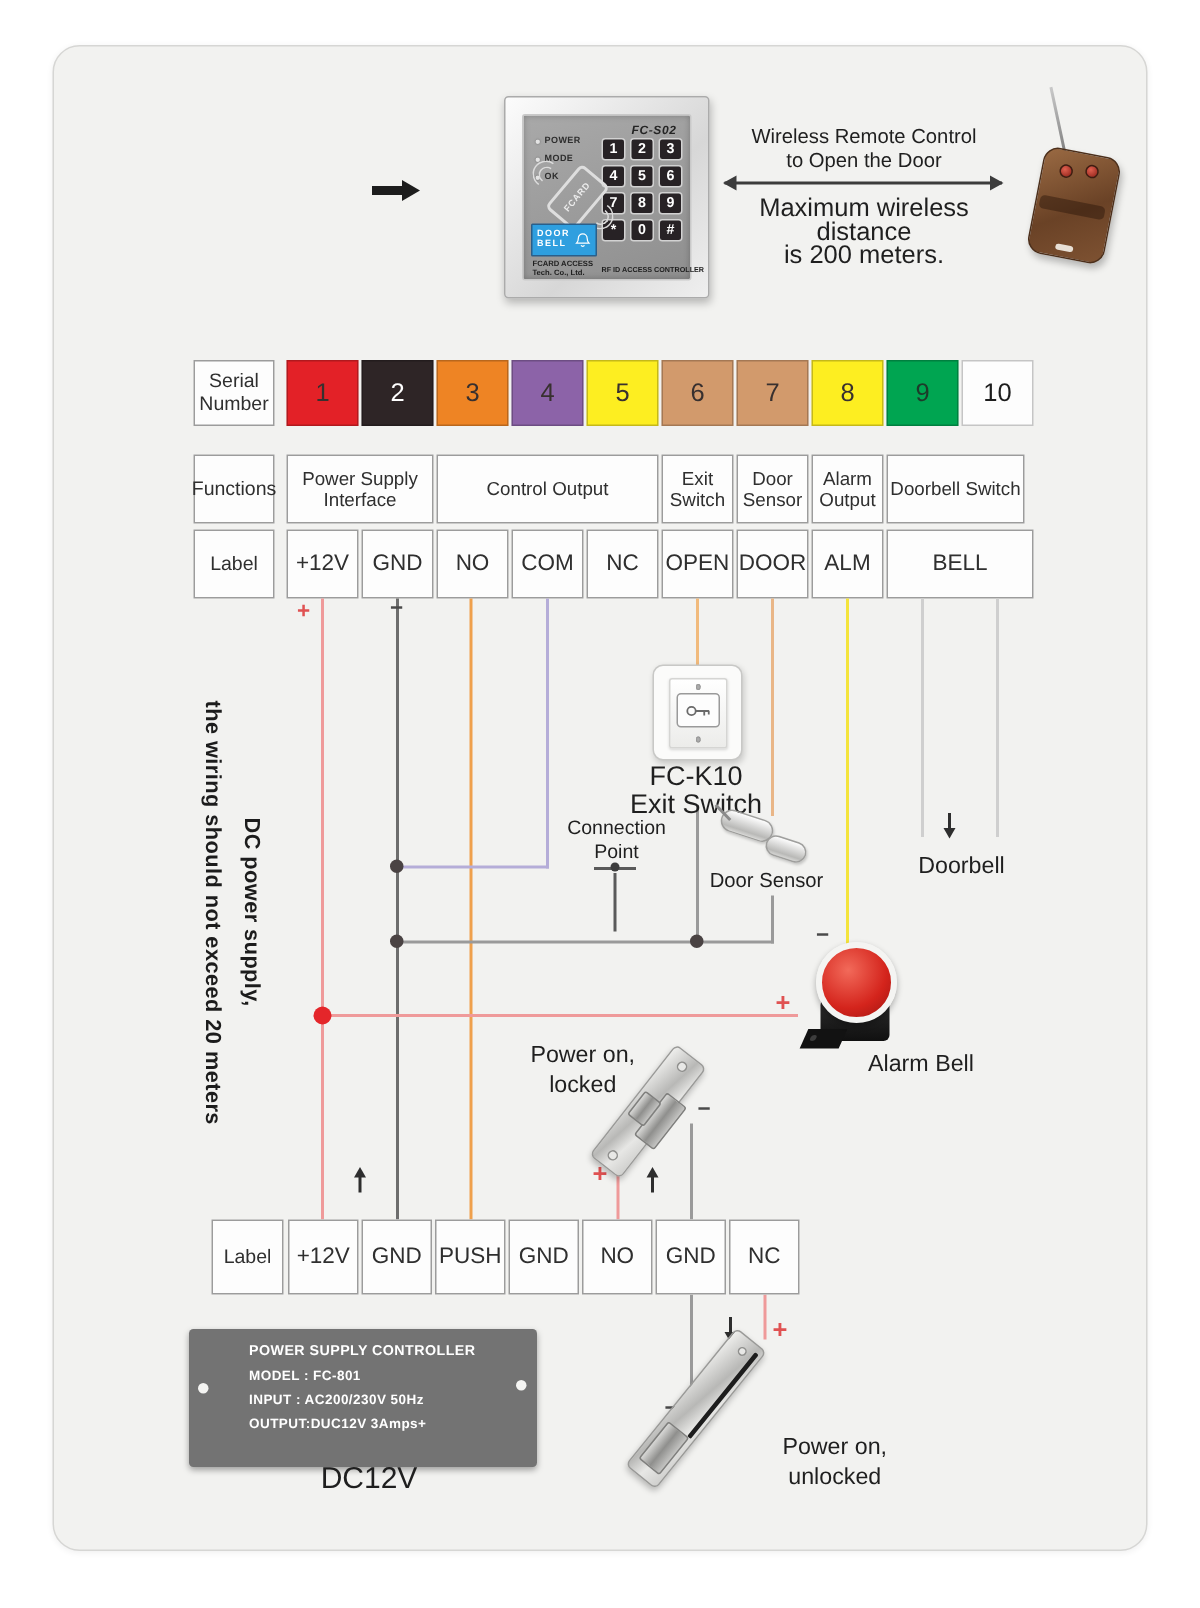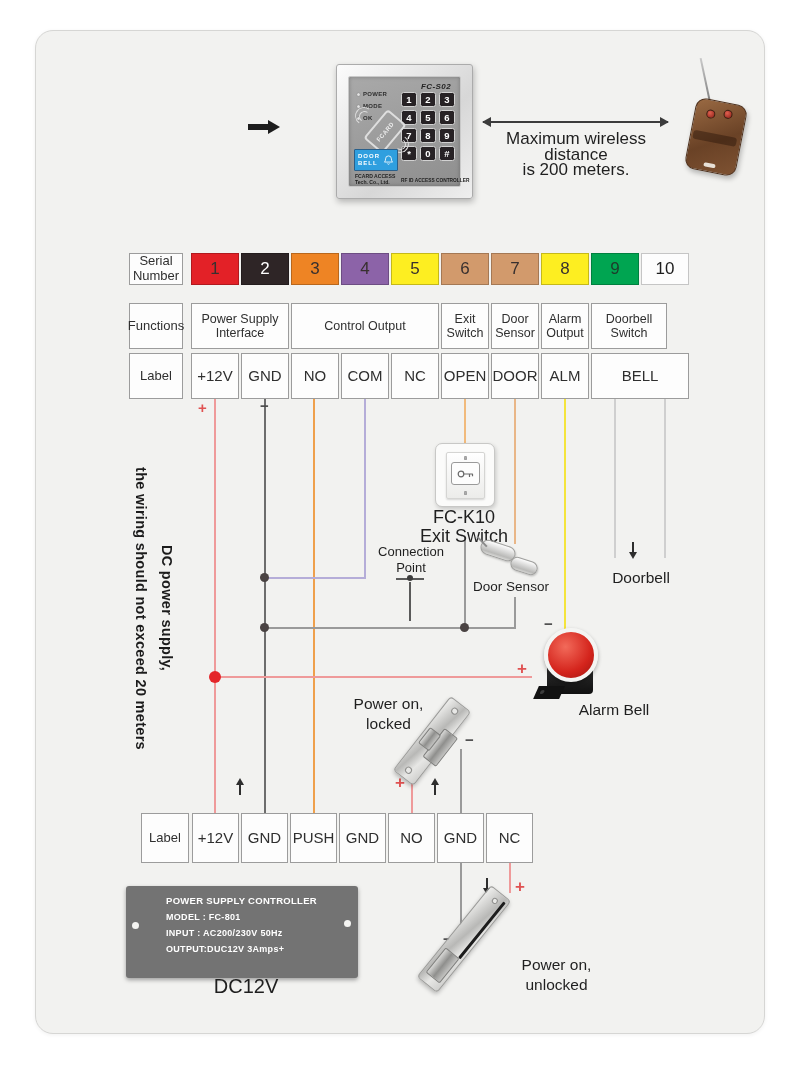--- a/index.html
+++ b/index.html
@@ -1,20 +1,20 @@
 <!DOCTYPE html>
 <html><head>
 <meta charset="utf-8">
 <style>
   html,body{margin:0;padding:0}
   body{width:800px;height:1072px;background:#ffffff;font-family:"Liberation Sans",sans-serif;position:relative;overflow:hidden}
   .card{position:absolute;left:35px;top:30px;width:728px;height:1002px;background:#f2f2f0;border:1px solid #d6d6d4;border-radius:18px;box-shadow:0 1px 4px rgba(0,0,0,.06)}
   
   .trow{position:absolute;left:0;width:100%}
-  .r1{top:222px;height:32px}.r2{top:272px;height:46px}.r3{top:322px;height:46px}.r4{top:782px;height:50px}
+  .r1{top:209px;height:44px}.r2{top:272px;height:46px}.r3{top:322px;height:46px}.r4{top:782px;height:50px}
   .cell{position:absolute;top:0;height:100%;display:flex;align-items:center;justify-content:center;text-align:center;background:#fdfdfd;border:1px solid #9c9c9c;box-sizing:border-box;font-size:13px;color:#2f2f2f;line-height:1.15}
   .sn{font-size:17px;border:1px solid rgba(0,0,0,.22)}
   .fx{font-size:12.5px;padding:1px}
   .lb{font-size:15px}
   .hd{left:93px;width:54px}
   
   .wv{position:absolute;width:2px}
   .wh{position:absolute;height:2px}
   .dot{position:absolute;border-radius:50%}
   .mk{position:absolute;font-size:15px;font-weight:bold;line-height:1}
@@ -140,20 +140,24 @@
           </svg>
       </div>
       <div class="kp-brand">
         <div>FCARD ACCESS</div>
         <div>Tech. Co., Ltd.</div>
       </div>
       <div class="kp-type">RF ID ACCESS CONTROLLER</div>
     </div>
   </div>
 
+  <div class="lbl" style="left:437px;top:52px;width:206px;font-size:13.5px;line-height:15.5px">
+    <div>Wireless Remote Control</div>
+    <div>to Open the Door</div>
+  </div>
   <div class="dblarr" style="left:447px;top:90px;width:185px"></div>
   <div class="lbl" style="left:437px;top:100px;width:206px;font-size:17px;line-height:15.5px">
     <div>Maximum wireless distance</div>
     <div>is 200 meters.</div>
   </div>
 
   <div class="remote">
     <div class="rm-ant"></div>
     <div class="rm-body">
       <div class="rm-dot" style="left:11px;top:9px"></div>
@@ -177,21 +181,21 @@
     <div class="cell sn" style="left: 605px; width: 48px; background: rgb(253, 253, 253); color: rgb(29, 29, 29);">10</div>
   </div>
 
   <div class="trow r2">
     <div class="cell hd">Functions</div>
     <div class="cell fx" style="left:155px;width:98px">Power Supply Interface</div>
     <div class="cell fx" style="left:255px;width:148px">Control Output</div>
     <div class="cell fx" style="left:405px;width:48px">Exit Switch</div>
     <div class="cell fx" style="left:455px;width:48px">Door Sensor</div>
     <div class="cell fx" style="left:505px;width:48px">Alarm Output</div>
-    <div class="cell fx" style="left:555px;width:76px">Doorbell Switch</div>
+    <div class="cell fx" style="left:555px;width:92px">Doorbell Switch</div>
   </div>
 
   <div class="trow r3">
     <div class="cell hd">Label</div>
     <div class="cell lb" style="left:155px;width:48px">+12V</div>
     <div class="cell lb" style="left:205px;width:48px">GND</div>
     <div class="cell lb" style="left:255px;width:48px">NO</div>
     <div class="cell lb" style="left:305px;width:48px">COM</div>
     <div class="cell lb" style="left:355px;width:48px">NC</div>
     <div class="cell lb" style="left:405px;width:48px">OPEN</div>

